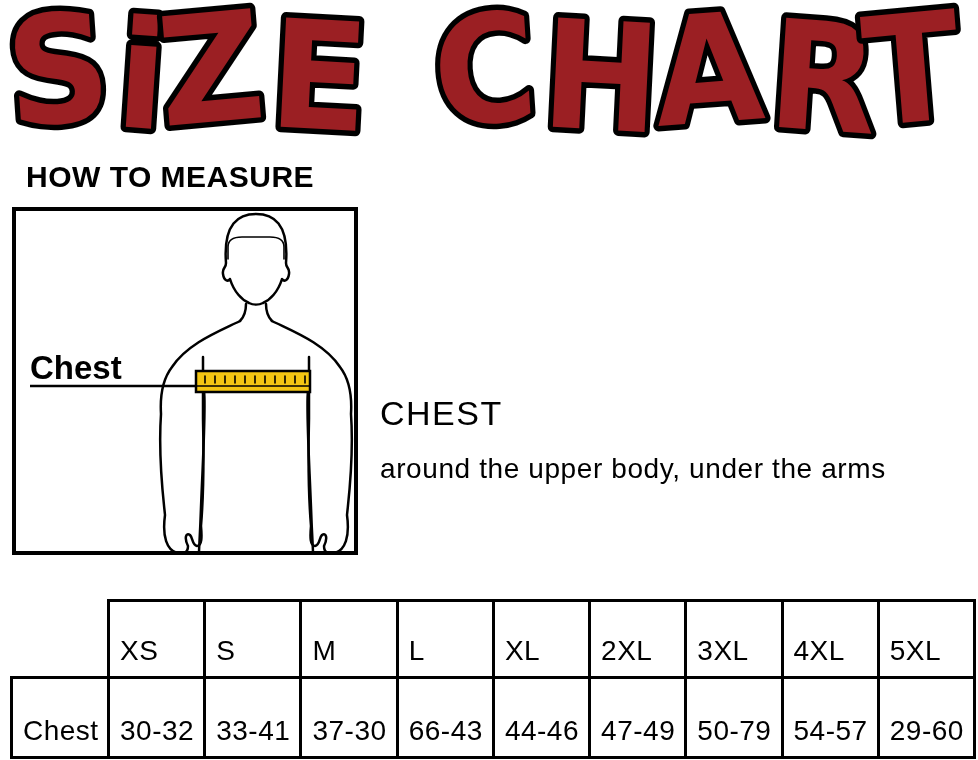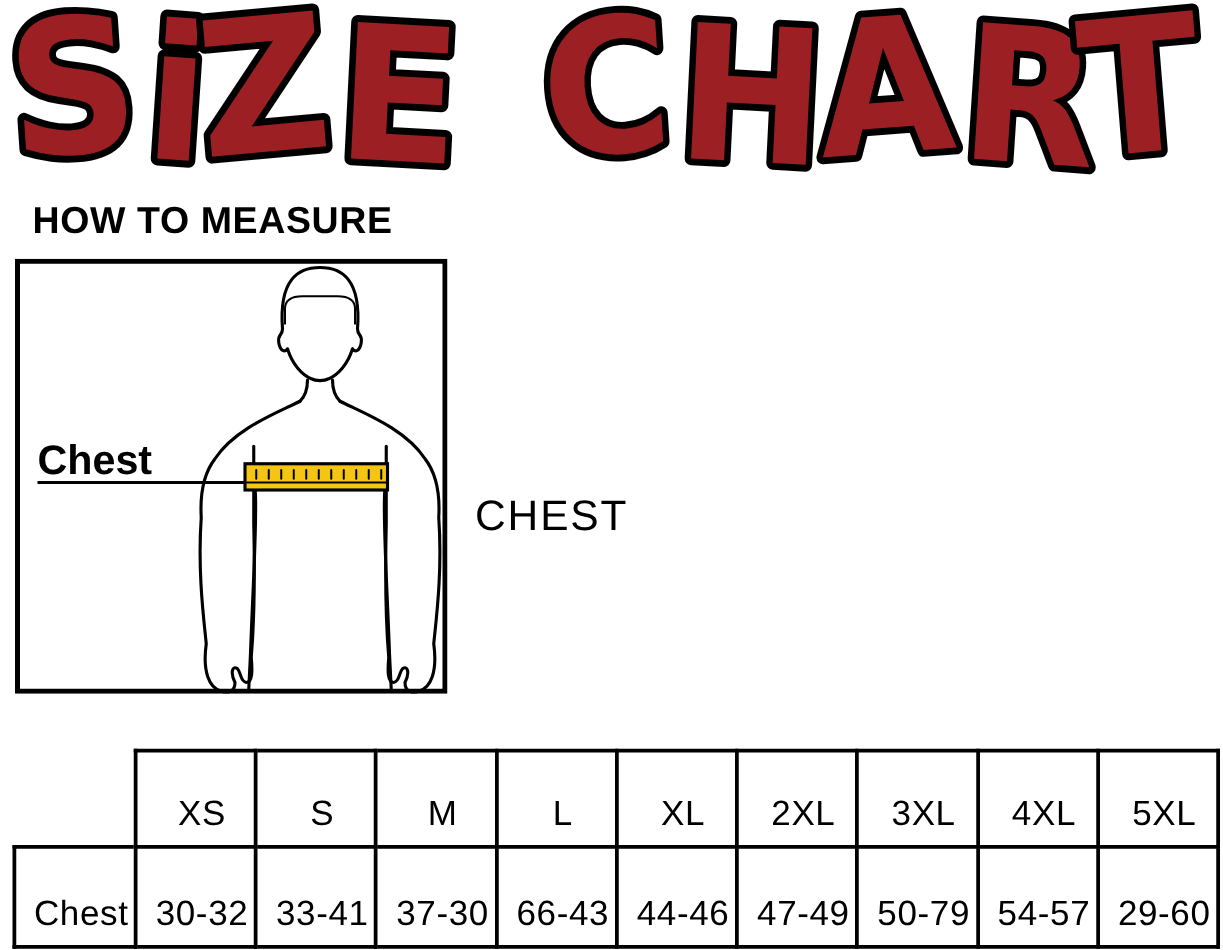--- a/index.html
+++ b/index.html
@@ -64,21 +64,21 @@
   #size-table {
     position: absolute;
     left: 10px; top: 599px;
     width: 966px;
     border-collapse: collapse;
     table-layout: fixed;
   }
   #size-table td {
     border: 3px solid #000000;
     vertical-align: bottom;
-    text-align: center;
+    text-align: left;
     padding: 0 0 9px 10px;
     font-size: 28px;
     font-weight: 400;
     letter-spacing: 0.5px;
     overflow: hidden;
   }
   #size-table tr.header-row { height: 77px; }
   #size-table tr.data-row   { height: 80px; }
   #size-table td.corner-cell { border: none; background: transparent; }
 </style>
@@ -145,20 +145,21 @@
       <path class="thin-line" d="M 193,169 V 176 M 203,169 V 176 M 213,169 V 176 M 223,169 V 176
                M 233,169 V 176 M 243,169 V 176 M 253,169 V 176 M 263,169 V 176
                M 273,169 V 176 M 283,169 V 176 M 293,169 V 176"></path>
     </g>
 
     <text id="diagram-chest-label" x="18" y="172">Chest</text>
   </svg>
 
   <div id="chest-section" class="abs">
     <h2 id="chest-heading">CHEST</h2>
+    <div class="chest-body-line">around the upper body, under the arms</div>
   </div>
 
   <table id="size-table">
     <colgroup>
       <col style="width:97px">
       <col>
         <col>
         <col>
         <col>
         <col>

